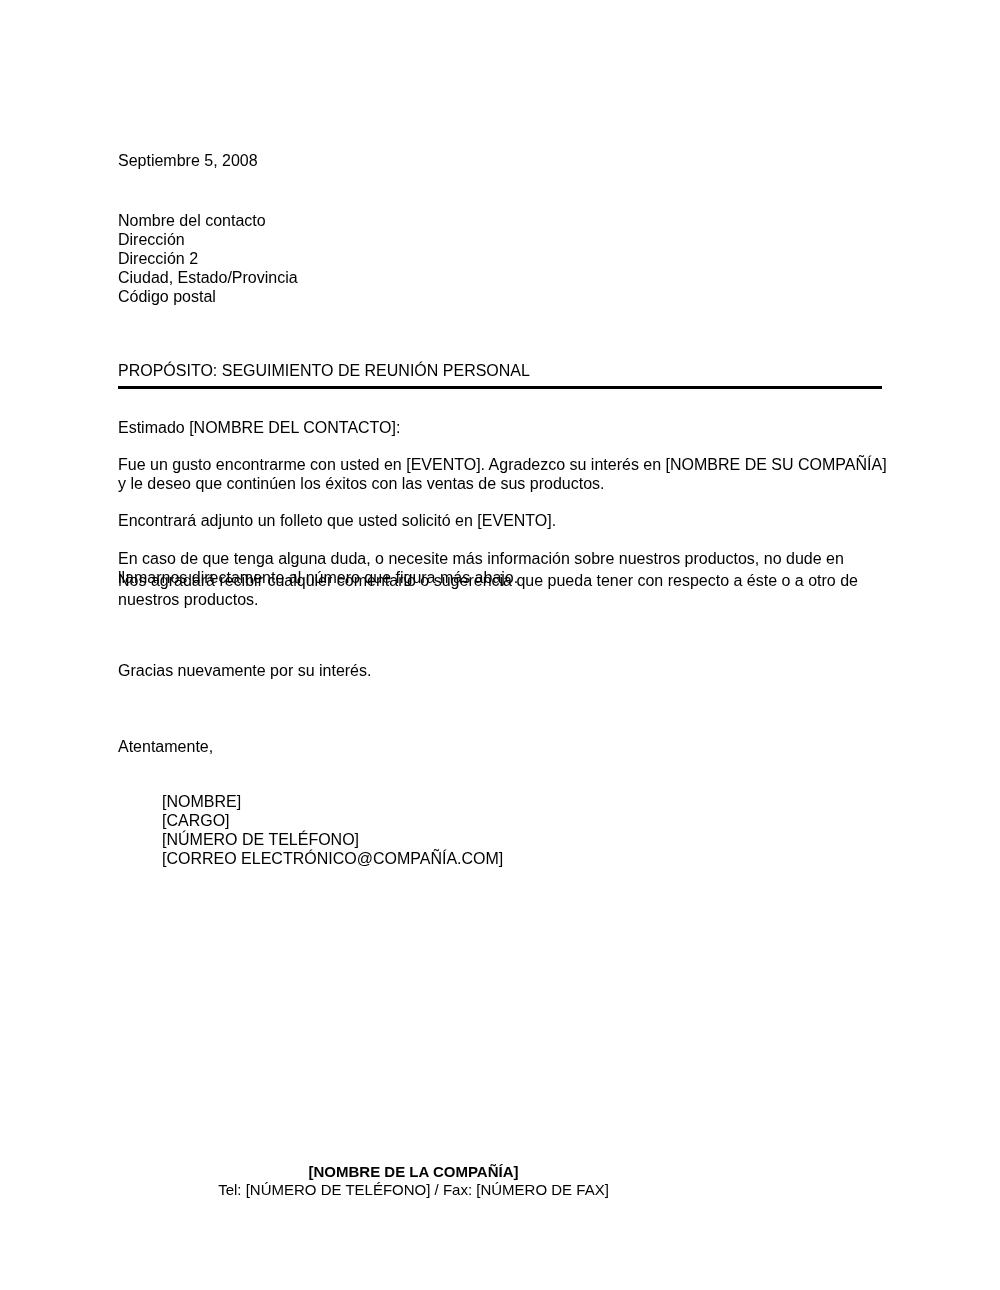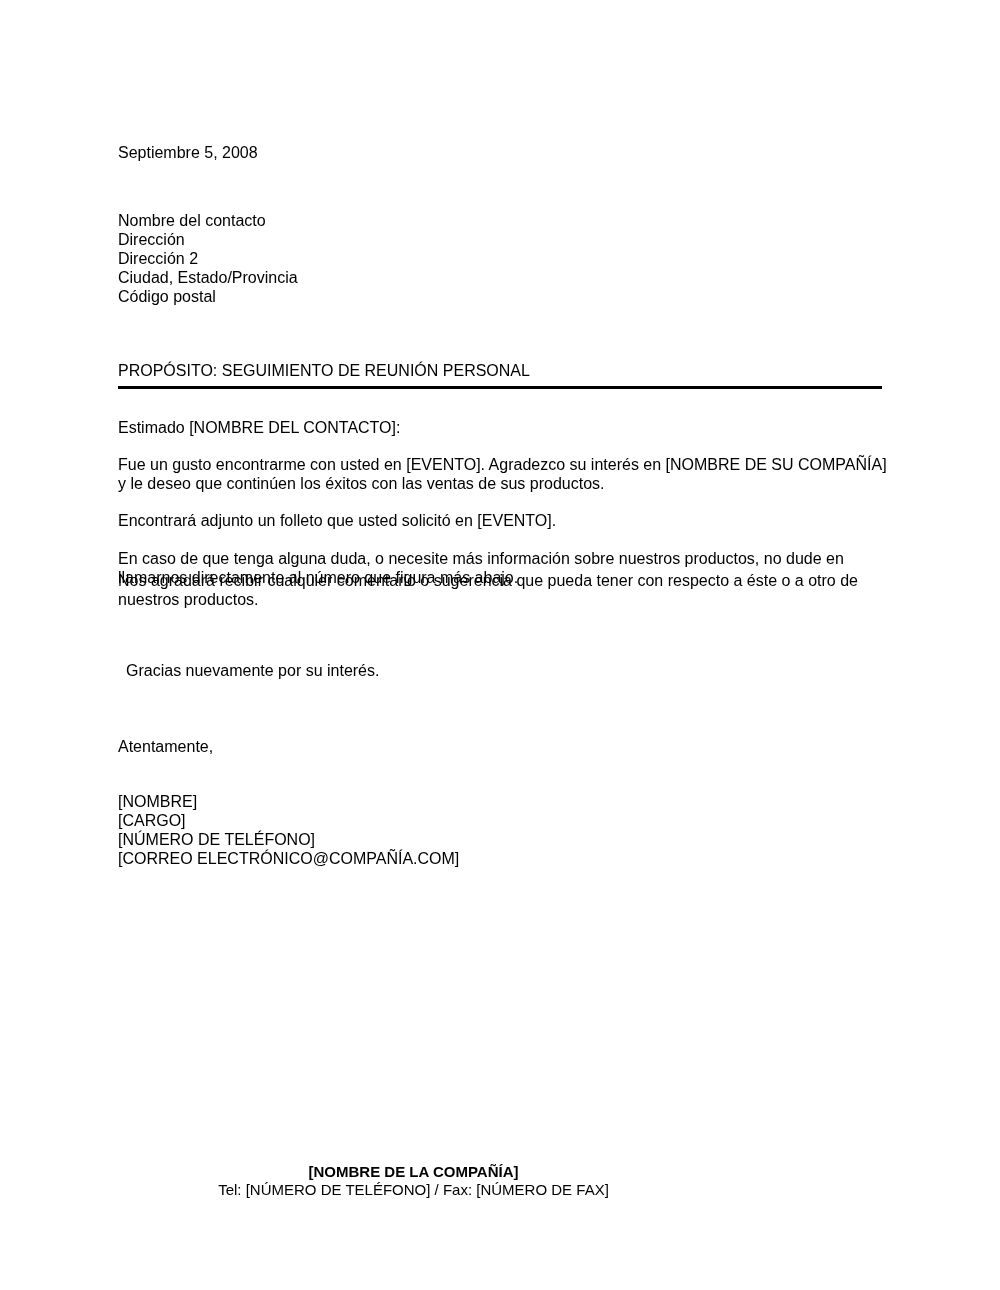--- a/index.html
+++ b/index.html
@@ -3,33 +3,33 @@
   <meta charset="utf-8">
   <style>
     html, body { margin: 0; padding: 0; background: #ffffff; }
     body {
       width: 1000px; height: 1290px; position: relative; overflow: hidden;
       font-family: "Liberation Sans", sans-serif; color: #000;
       font-size: 16px; line-height: 19px;
     }
     .abs { position: absolute; left: 118px; }
     .line { display: block; white-space: nowrap; }
-    .date { top: 143px; }
+    .date { top: 151px; }
     .recipient { top: 211px; }
     .subject { top: 361px; font-weight: normal; font-size: 16px; }
     .rule { position: absolute; left: 118px; top: 386px; width: 764px; height: 3px; background: #000; }
     .greeting { top: 418px; }
     .para { width: 770px; }
     .p1 { top: 455px; }
     .p2 { top: 511px; }
     .p3 { top: 549px; }
     .p4 { top: 571px; }
-    .p5 { top: 661px; margin-left: 8px; }
+    .p5 { top: 661px; }
     .closing { top: 717px; margin-top: 20px; }
-    .signature { top: 792px; }
+    .signature { top: 792px; margin-left: 44px; }
     .footer {
       position: absolute; left: 0; width: 827px; top: 1163px;
       text-align: center; font-size: 15px; line-height: 17.5px;
     }
     .footer .company { font-weight: bold; }
     .footer a { color: #2a2ad8; text-decoration: underline; }
   </style>
 </head>
 <body>
 

